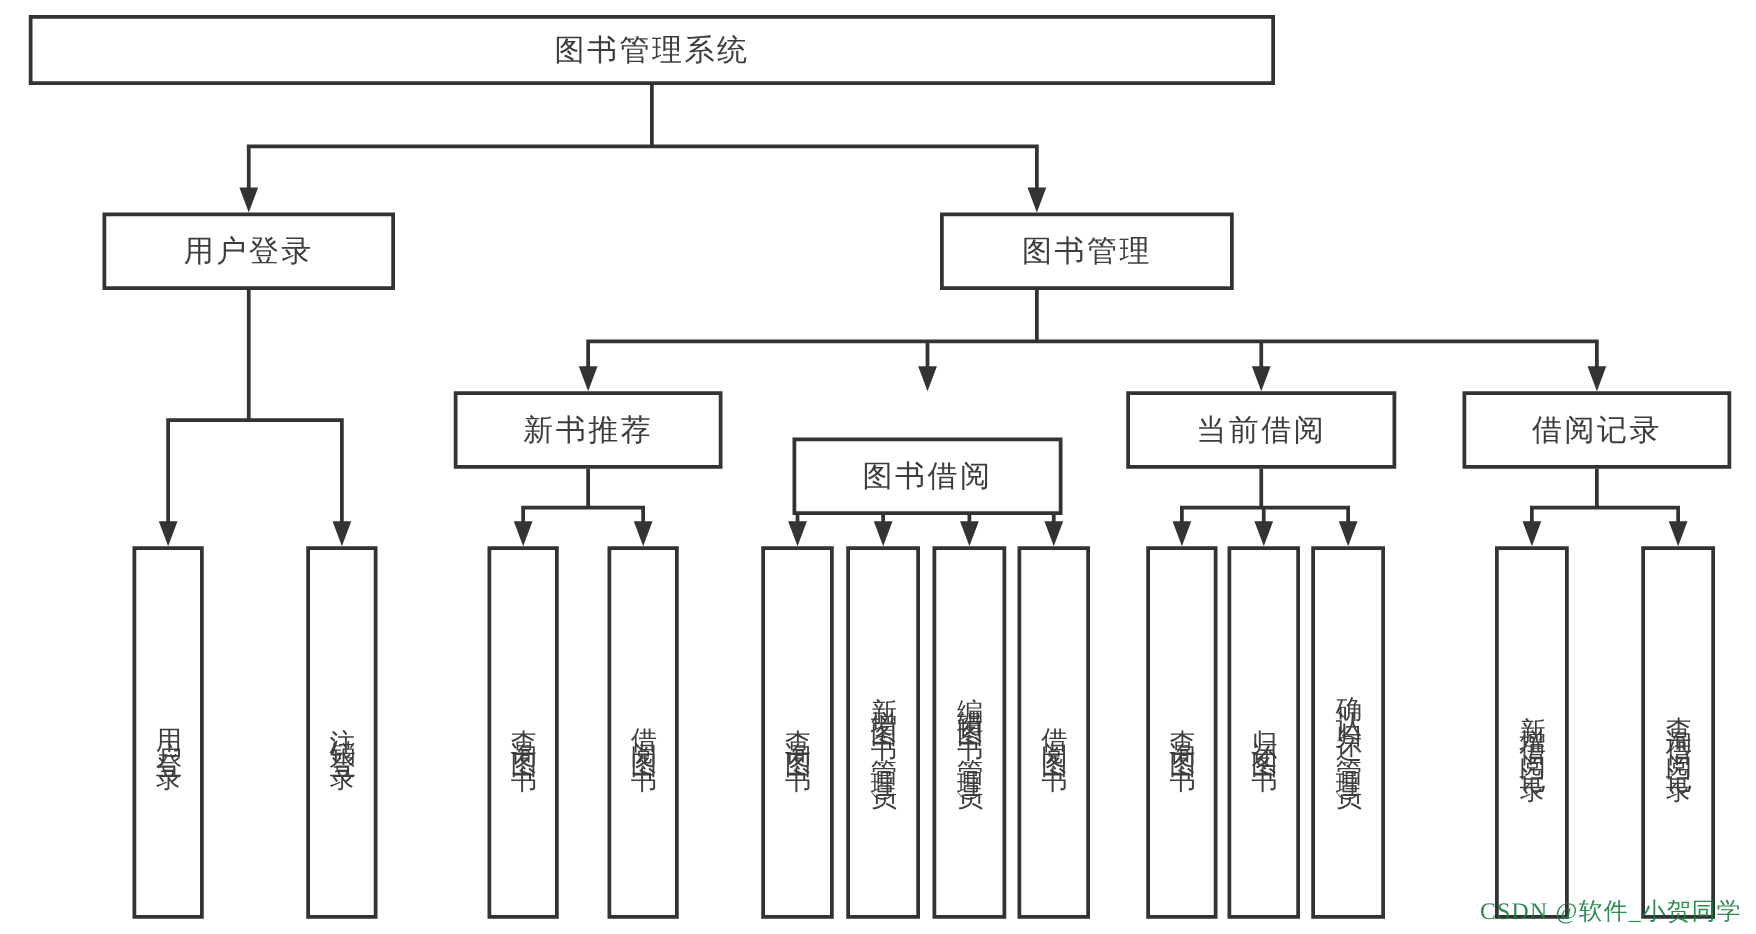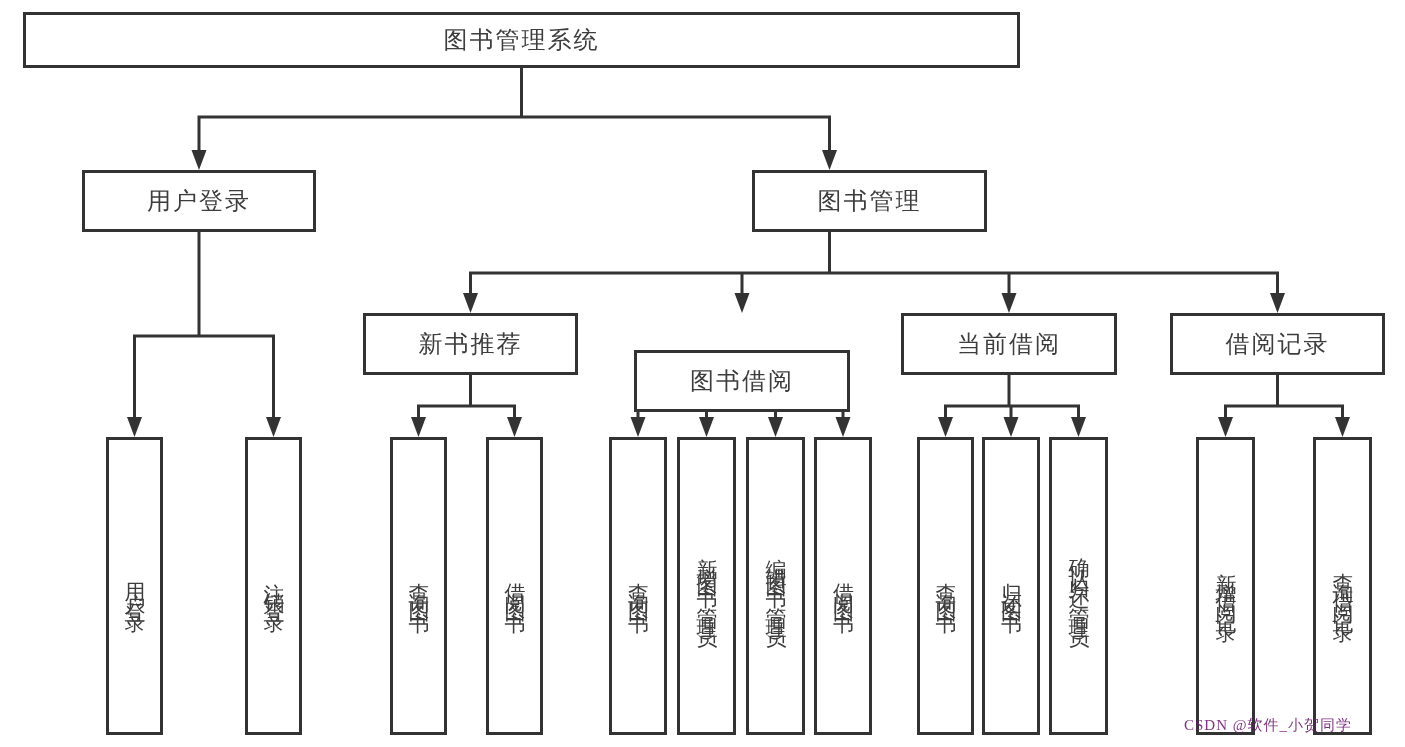--- a/index.html
+++ b/index.html
@@ -28,22 +28,22 @@
     text-orientation:mixed;
     font-size:21px;
     letter-spacing:10px;
     line-height:1;
     color:#3d3d3d;
     white-space:nowrap;
   }
   .watermark {
     position:absolute;
     left:1184px; top:716px;
-    font-size:15px;
-    color:#701a75;
+    font-size:19px;
+    color:#15803d;
     opacity:0.9;
     letter-spacing:1px;
     z-index:5;
     white-space:nowrap;
   }
   
   .n-root   { left:23px;  top:12px;  width:997px; height:56px; }
   .n-login  { left:82px;  top:170px; width:234px; height:62px; }
   .n-mgmt   { left:752px; top:170px; width:235px; height:62px; }
   .n-sec0   { left:363px; top:313px; width:215px; height:62px;justify-content:center; }

